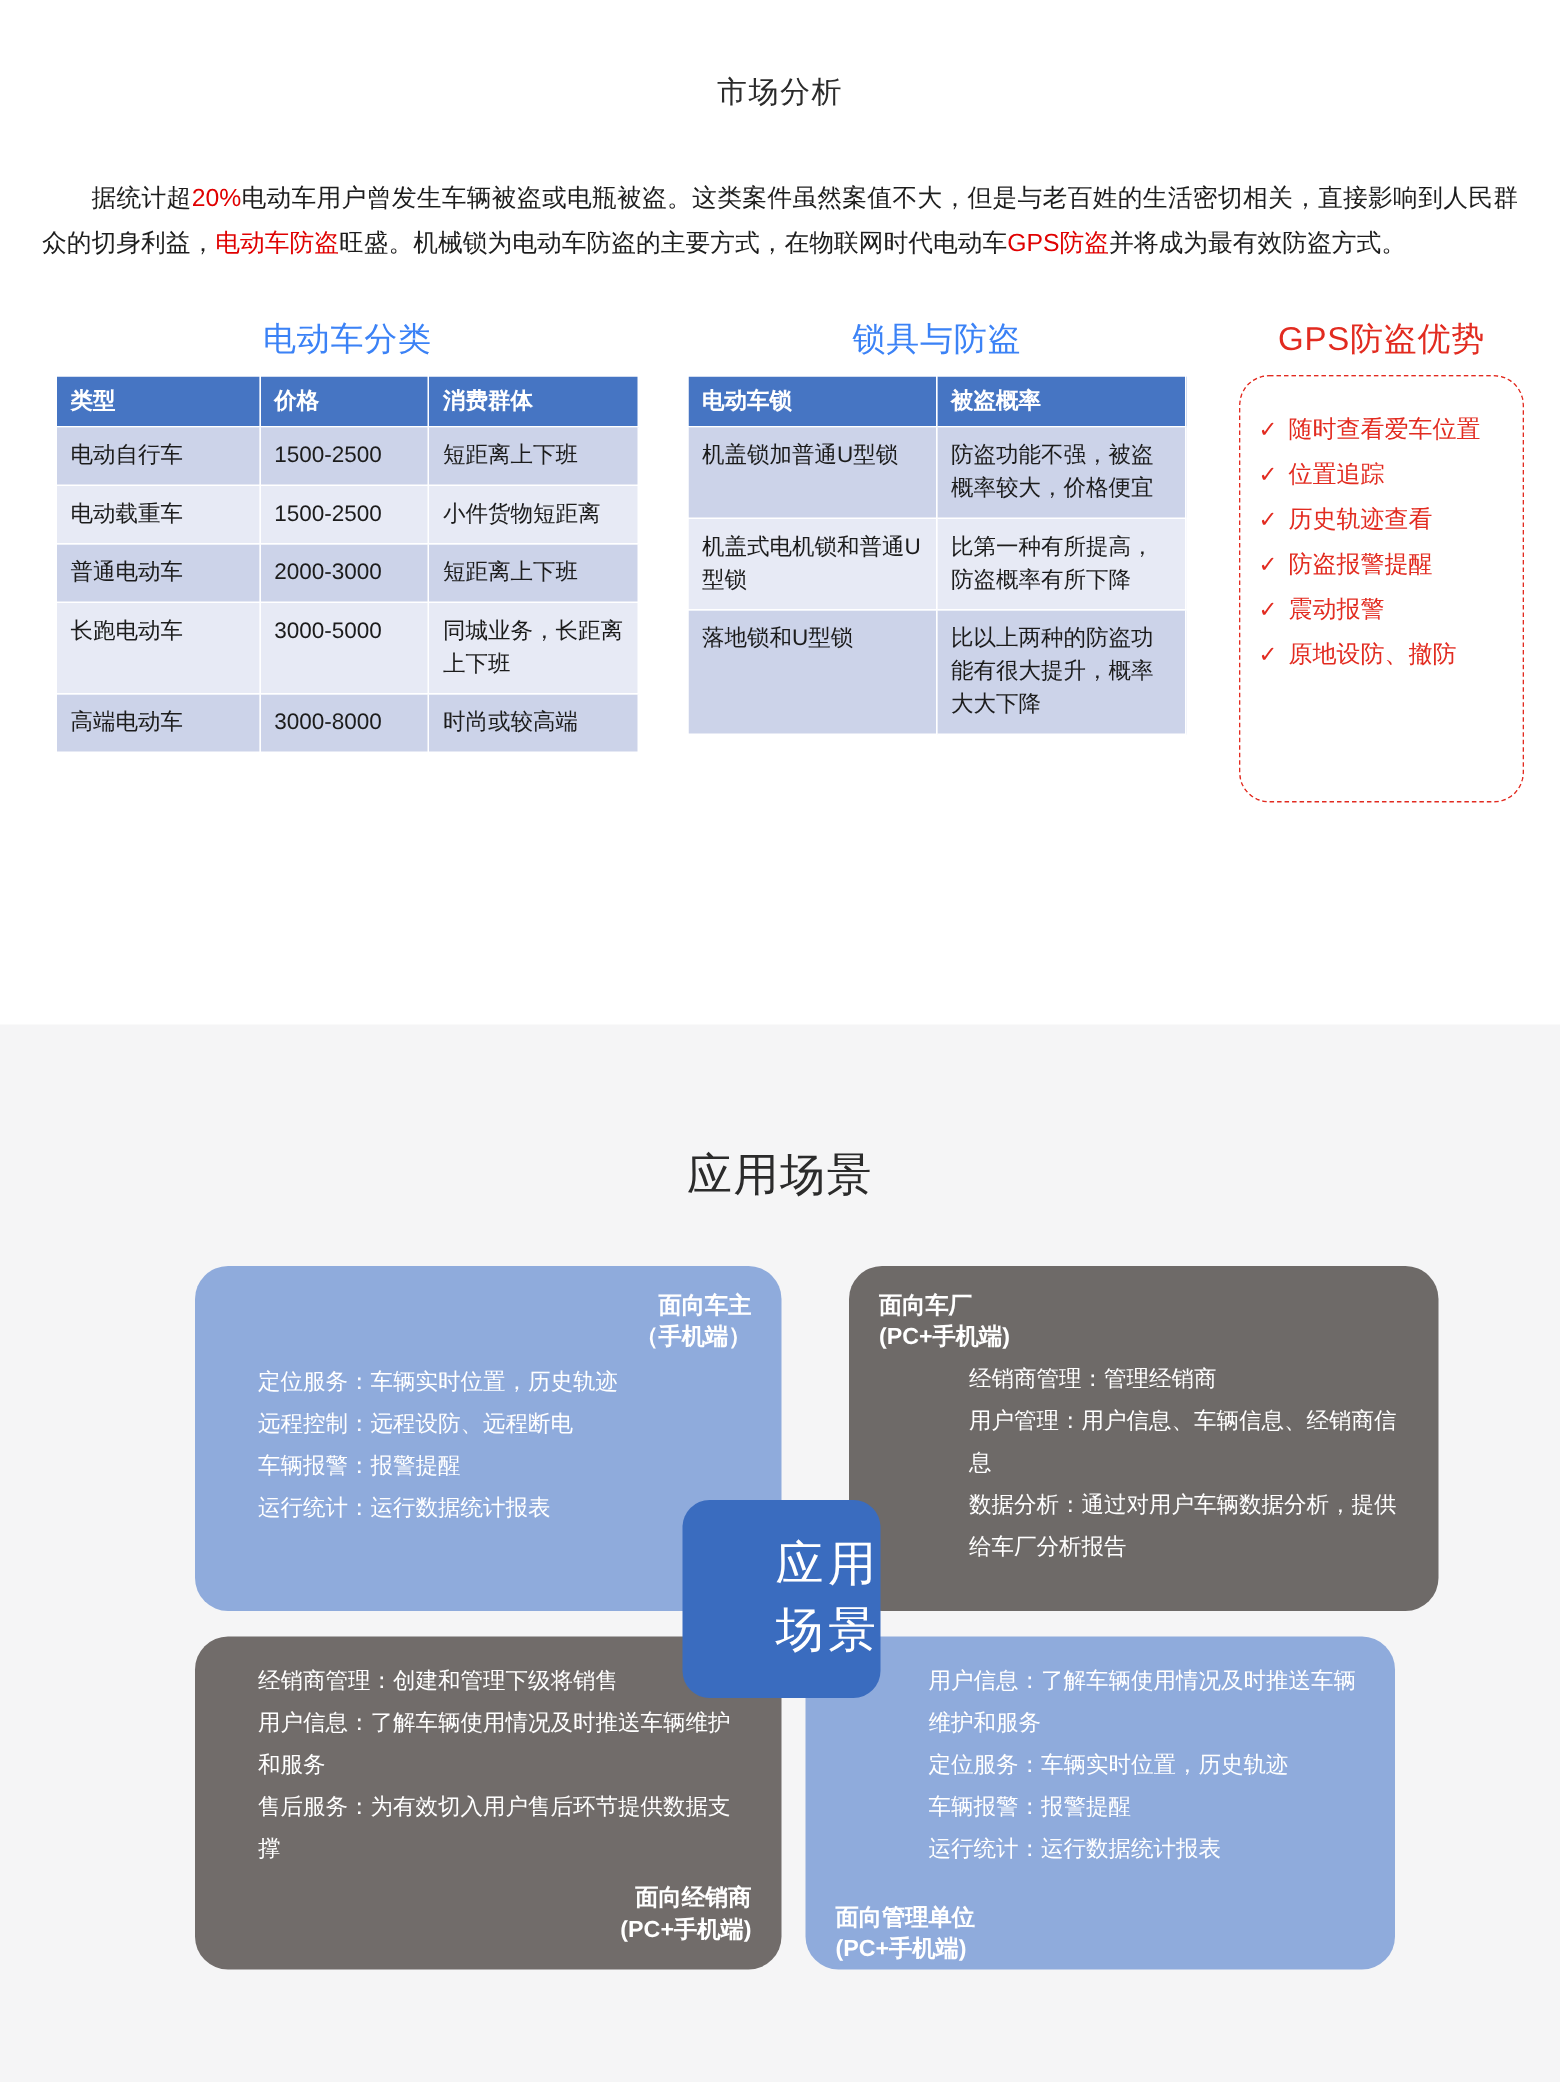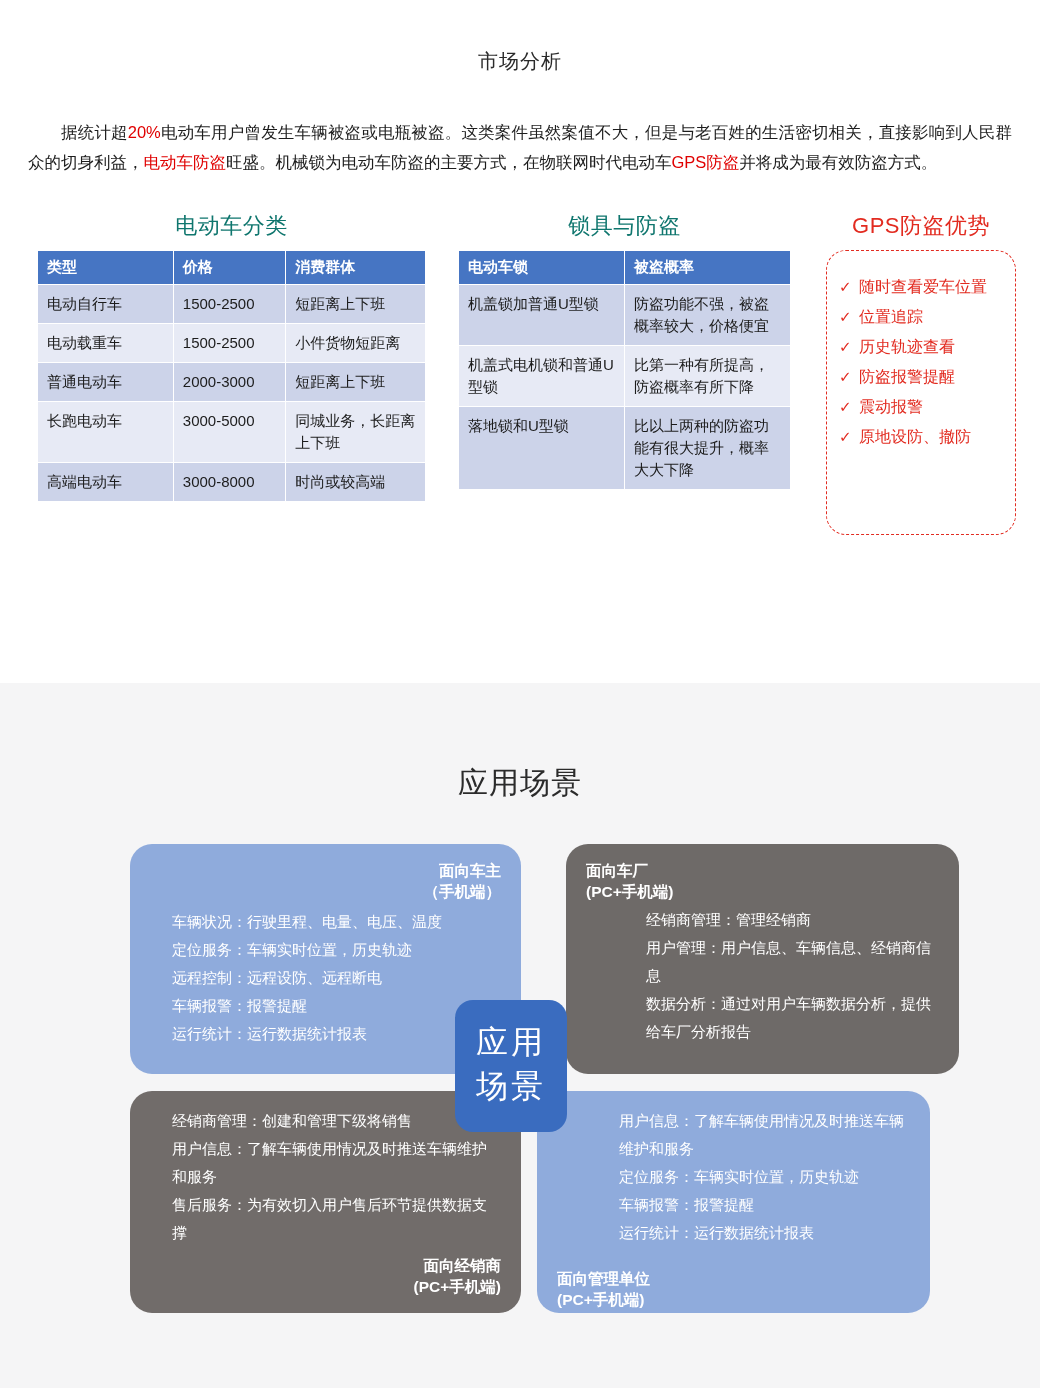--- a/index.html
+++ b/index.html
@@ -37,21 +37,21 @@
 
   .panels {
     position: relative;
     margin-top: 34px;
     height: 330px;
   }
   .panel-title {
     text-align: center;
     font-size: 22px;
     font-weight: 400;
-    color: #0f766e;
+    color: #3b82f6;
     margin-bottom: 9px;
     letter-spacing: .5px;
   }
   .panel-title.red { color: #e22b20; }
 
   .tbl {
     border-collapse: collapse;
     width: 100%;
     table-layout: fixed;
   }
@@ -156,28 +156,28 @@
   .q2 .q-lines { padding-left: 60px; margin-top: 4px; }
   .q3 .q-lines { padding-left: 22px; margin-top: 0px; }
   .q4 .q-lines { padding-left: 62px; margin-top: 0px; }
   .q3 .q-head { margin-top: 8px; }
   .q4 .q-head { margin-top: 21px; }
 
   .center-badge {
     position: absolute;
     left: 455px;
     top: 1000px;
-    width: 112px;
+    width: 132px;
     height: 132px;
     background: #3a6cbf;
     border-radius: 18px;
     color: #ffffff;
     font-size: 32px;
     line-height: 44px;
-    text-align: center;
+    text-align: right;
     padding-top: 20px;
     letter-spacing: 3px;
     z-index: 5;
   }
 </style>
 </head>
 <body>
 
 <div class="page">
 
@@ -302,21 +302,20 @@
   <div class="section-scenes">
 
     <div class="scenes-title">应用场景</div>
 
     <div class="quad-wrap">
 
       <div class="quad quad-blue q1">
         <div class="q-head right">面向车主
 （手机端）</div>
         <div class="q-lines">
-          <div>车辆状况：行驶里程、电量、电压、温度</div>
           <div>定位服务：车辆实时位置，历史轨迹</div>
           <div>远程控制：远程设防、远程断电</div>
           <div>车辆报警：报警提醒</div>
           <div>运行统计：运行数据统计报表</div>
         </div>
       </div>
 
       <div class="quad quad-gray q2">
         <div class="q-head">面向车厂
 (PC+手机端)</div>

